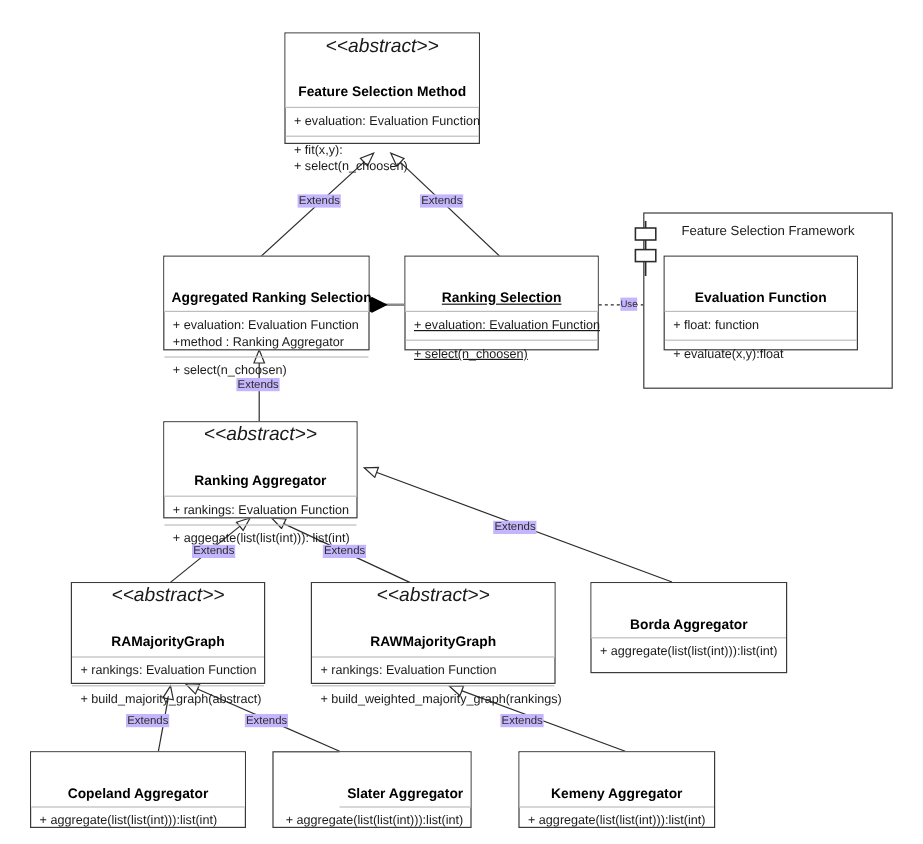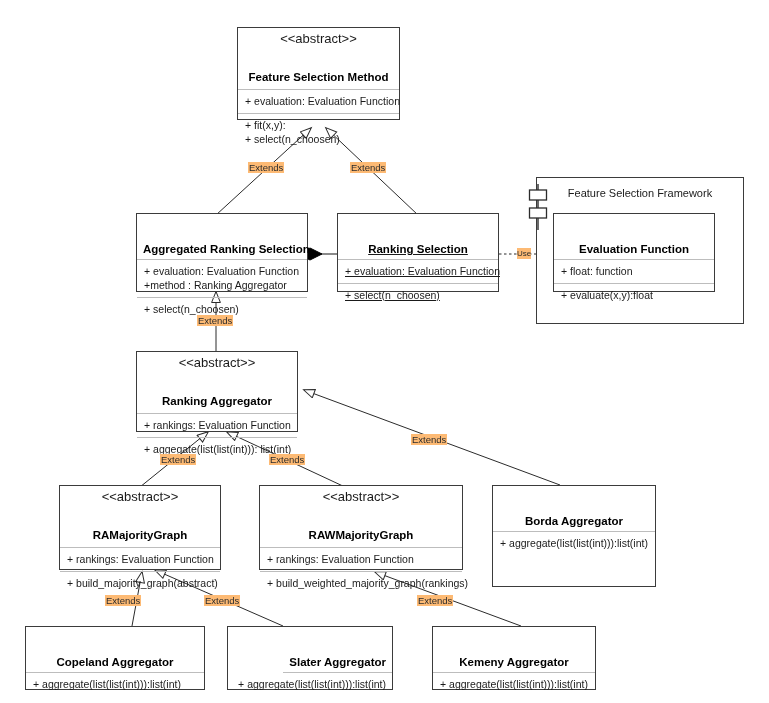--- a/index.html
+++ b/index.html
@@ -38,21 +38,22 @@
   }
   .cls-header {
     box-sizing: border-box;
     padding: 4px 6px 5px 6px;
     text-align: center;
     border-bottom: 1px solid #bdbdbd;
     background: #ffffff;
   }
   .stereotype {
     display: block;
-    font-size: 13px;
+    font-style: italic;
+    font-size: 16px;
     line-height: 13px;
     color: #1a1a1a;
   }
   .cls-title {
     display: block;
     font-weight: bold;
     font-size: 11.5px;
     line-height: 14px;
     color: #000000;
     white-space: nowrap;
@@ -104,21 +105,21 @@
     width: 20px;
     height: 46px;
     z-index: 6;
   }
 
   .edge-label {
     position: absolute;
     font-size: 9.5px;
     line-height: 11px;
     color: #2b2b2b;
-    background: #fdba74;
+    background: #c4b5fd;
     padding: 0 1px;
     white-space: nowrap;
     z-index: 7;
   }
   .edge-label.use {
     font-size: 8px;
     padding: 0;
   }
 </style>
 </head>
@@ -296,21 +297,21 @@
       <span class="cls-title">RAWMajorityGraph</span>
     </div>
     <div class="cls-compartment">
       <span class="member">+ rankings: Evaluation Function</span>
     </div>
     <div class="cls-compartment grow">
       <span class="member">+ build_weighted_majority_graph(rankings)</span>
     </div>
   </div>
 
-  <div class="uml-class" style="left:492px; top:485px; width:164px; height:102px;">
+  <div class="uml-class" style="left:492px; top:485px; width:164px; height:76px;">
     <div class="cls-header" style="padding-top:3px; padding-bottom:3px;">
       <span class="cls-title">Borda Aggregator</span>
     </div>
     <div class="cls-compartment grow">
       <span class="member">+ aggregate(list(list(int))):list(int)</span>
     </div>
   </div>
 
   <div class="uml-class" style="left:25px; top:626px; width:180px; height:64px;">
     <div class="cls-header" style="padding-top:3px; padding-bottom:3px;">

